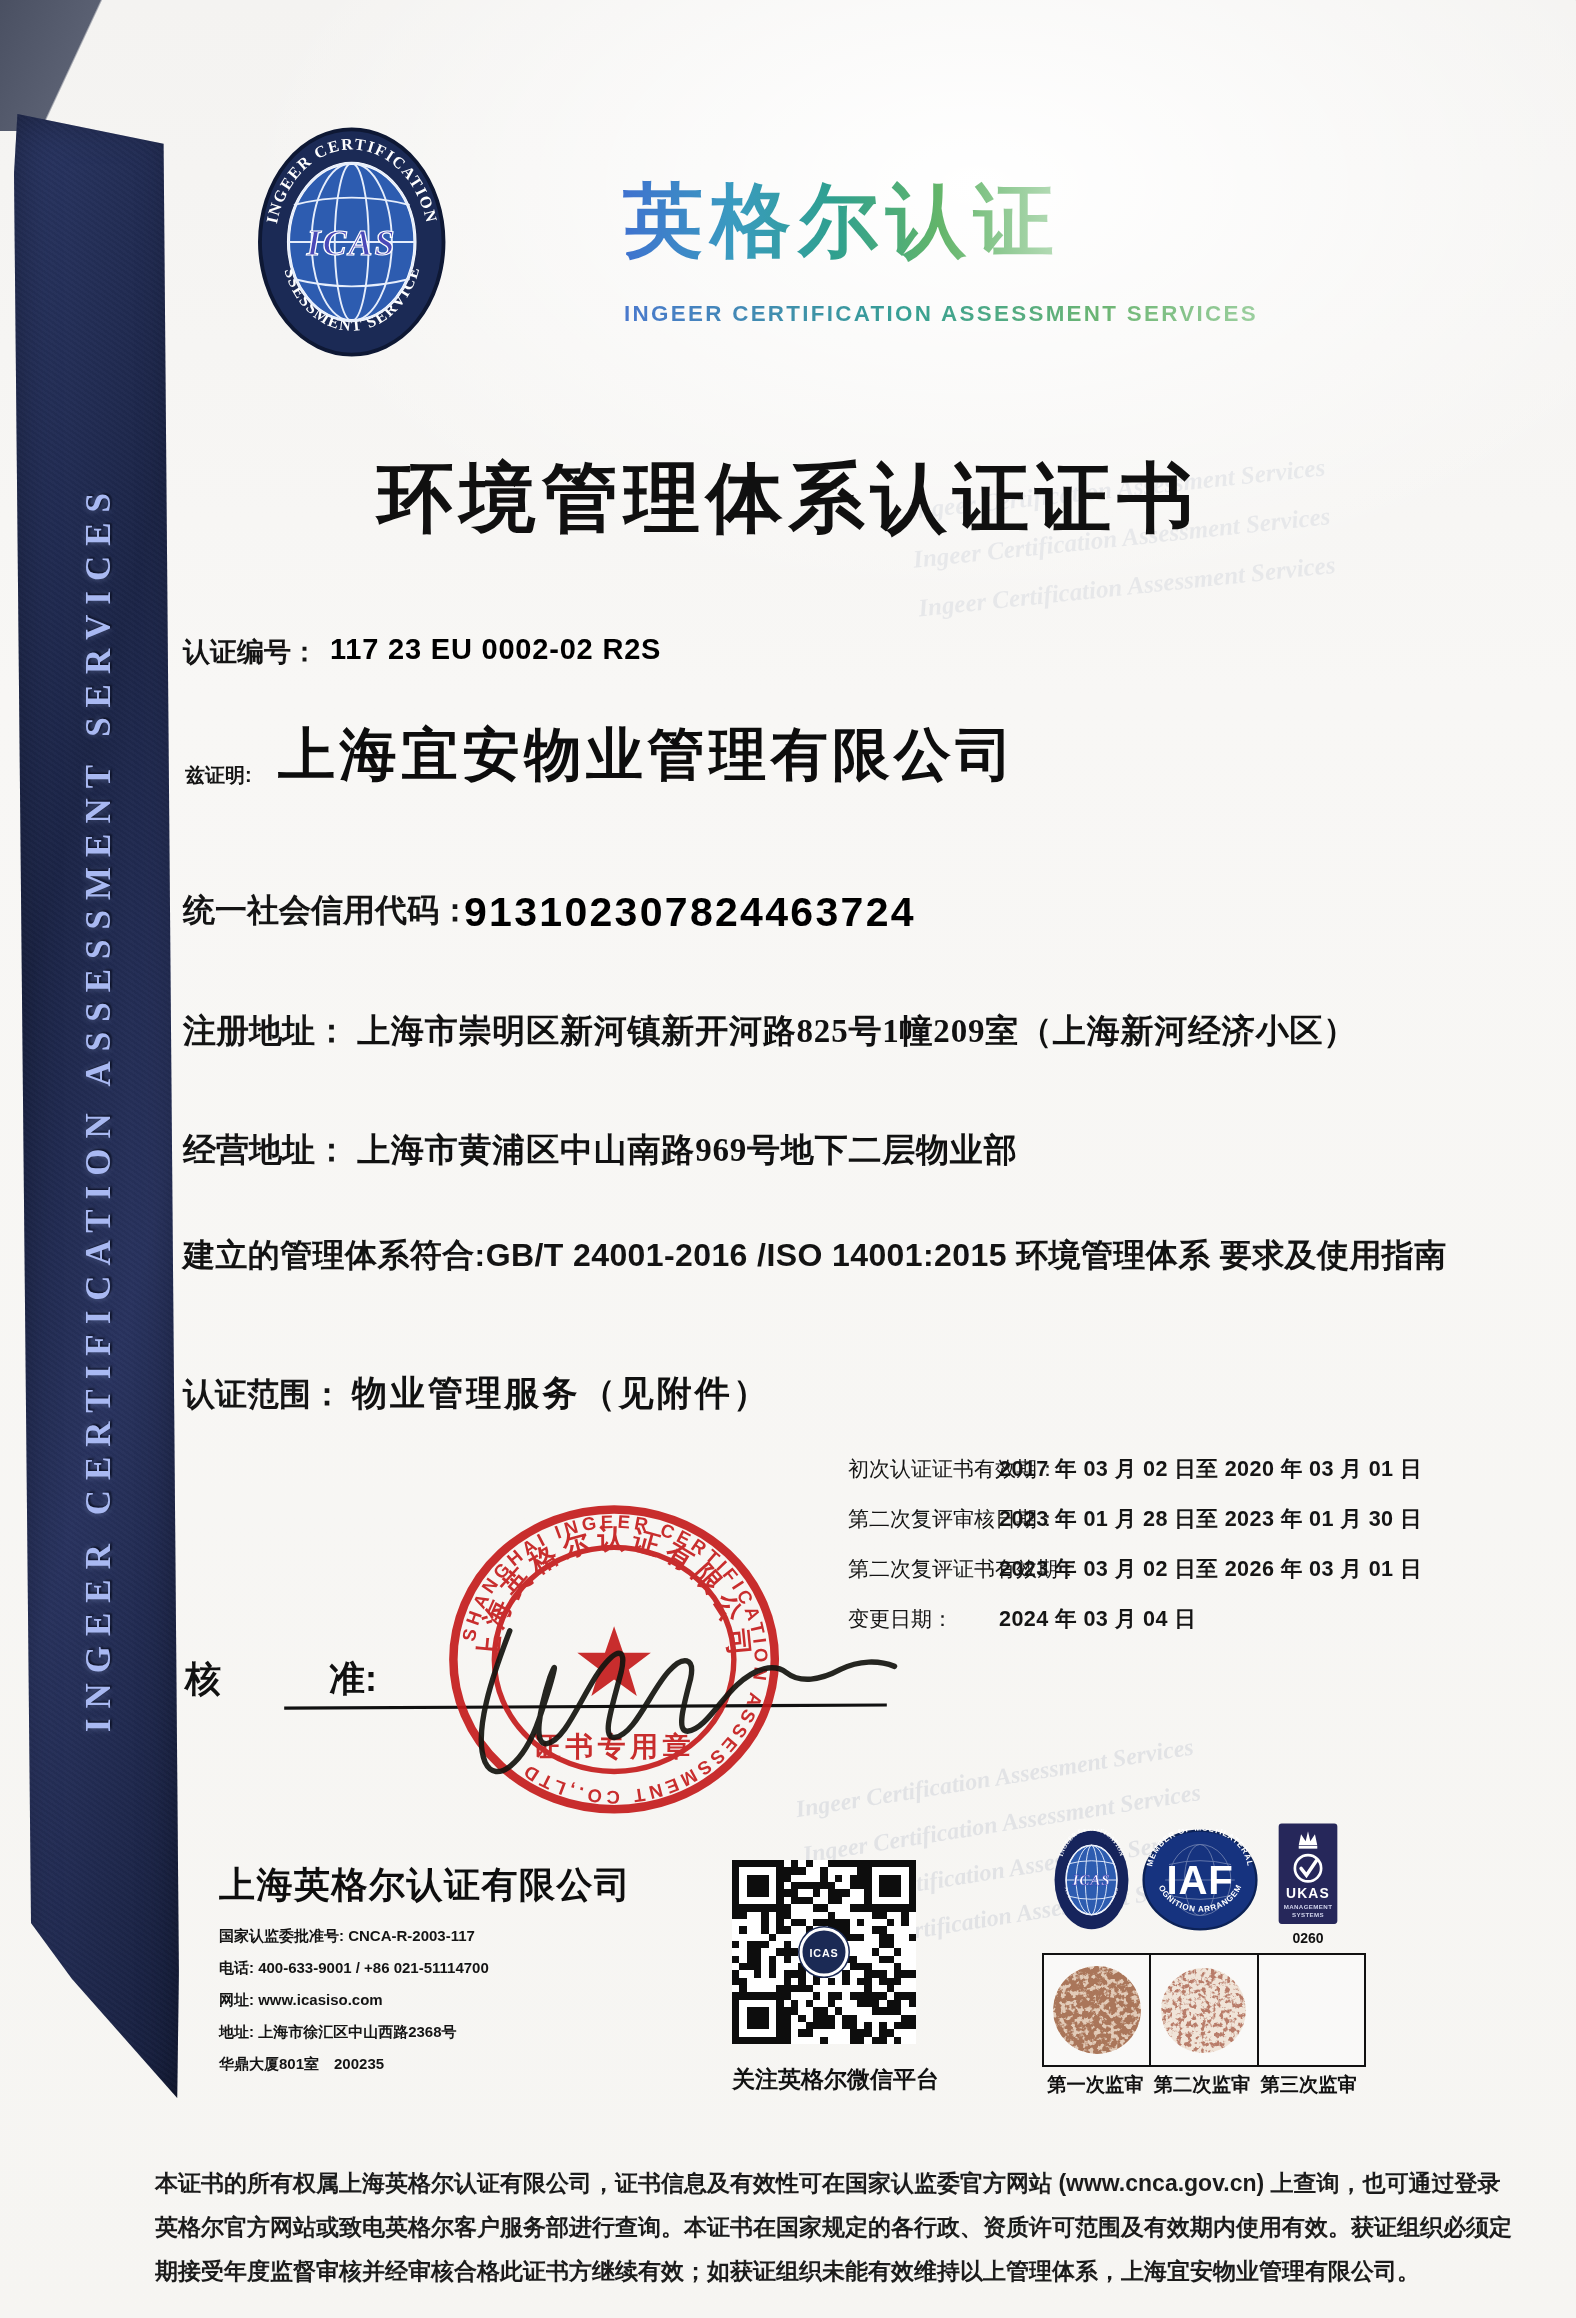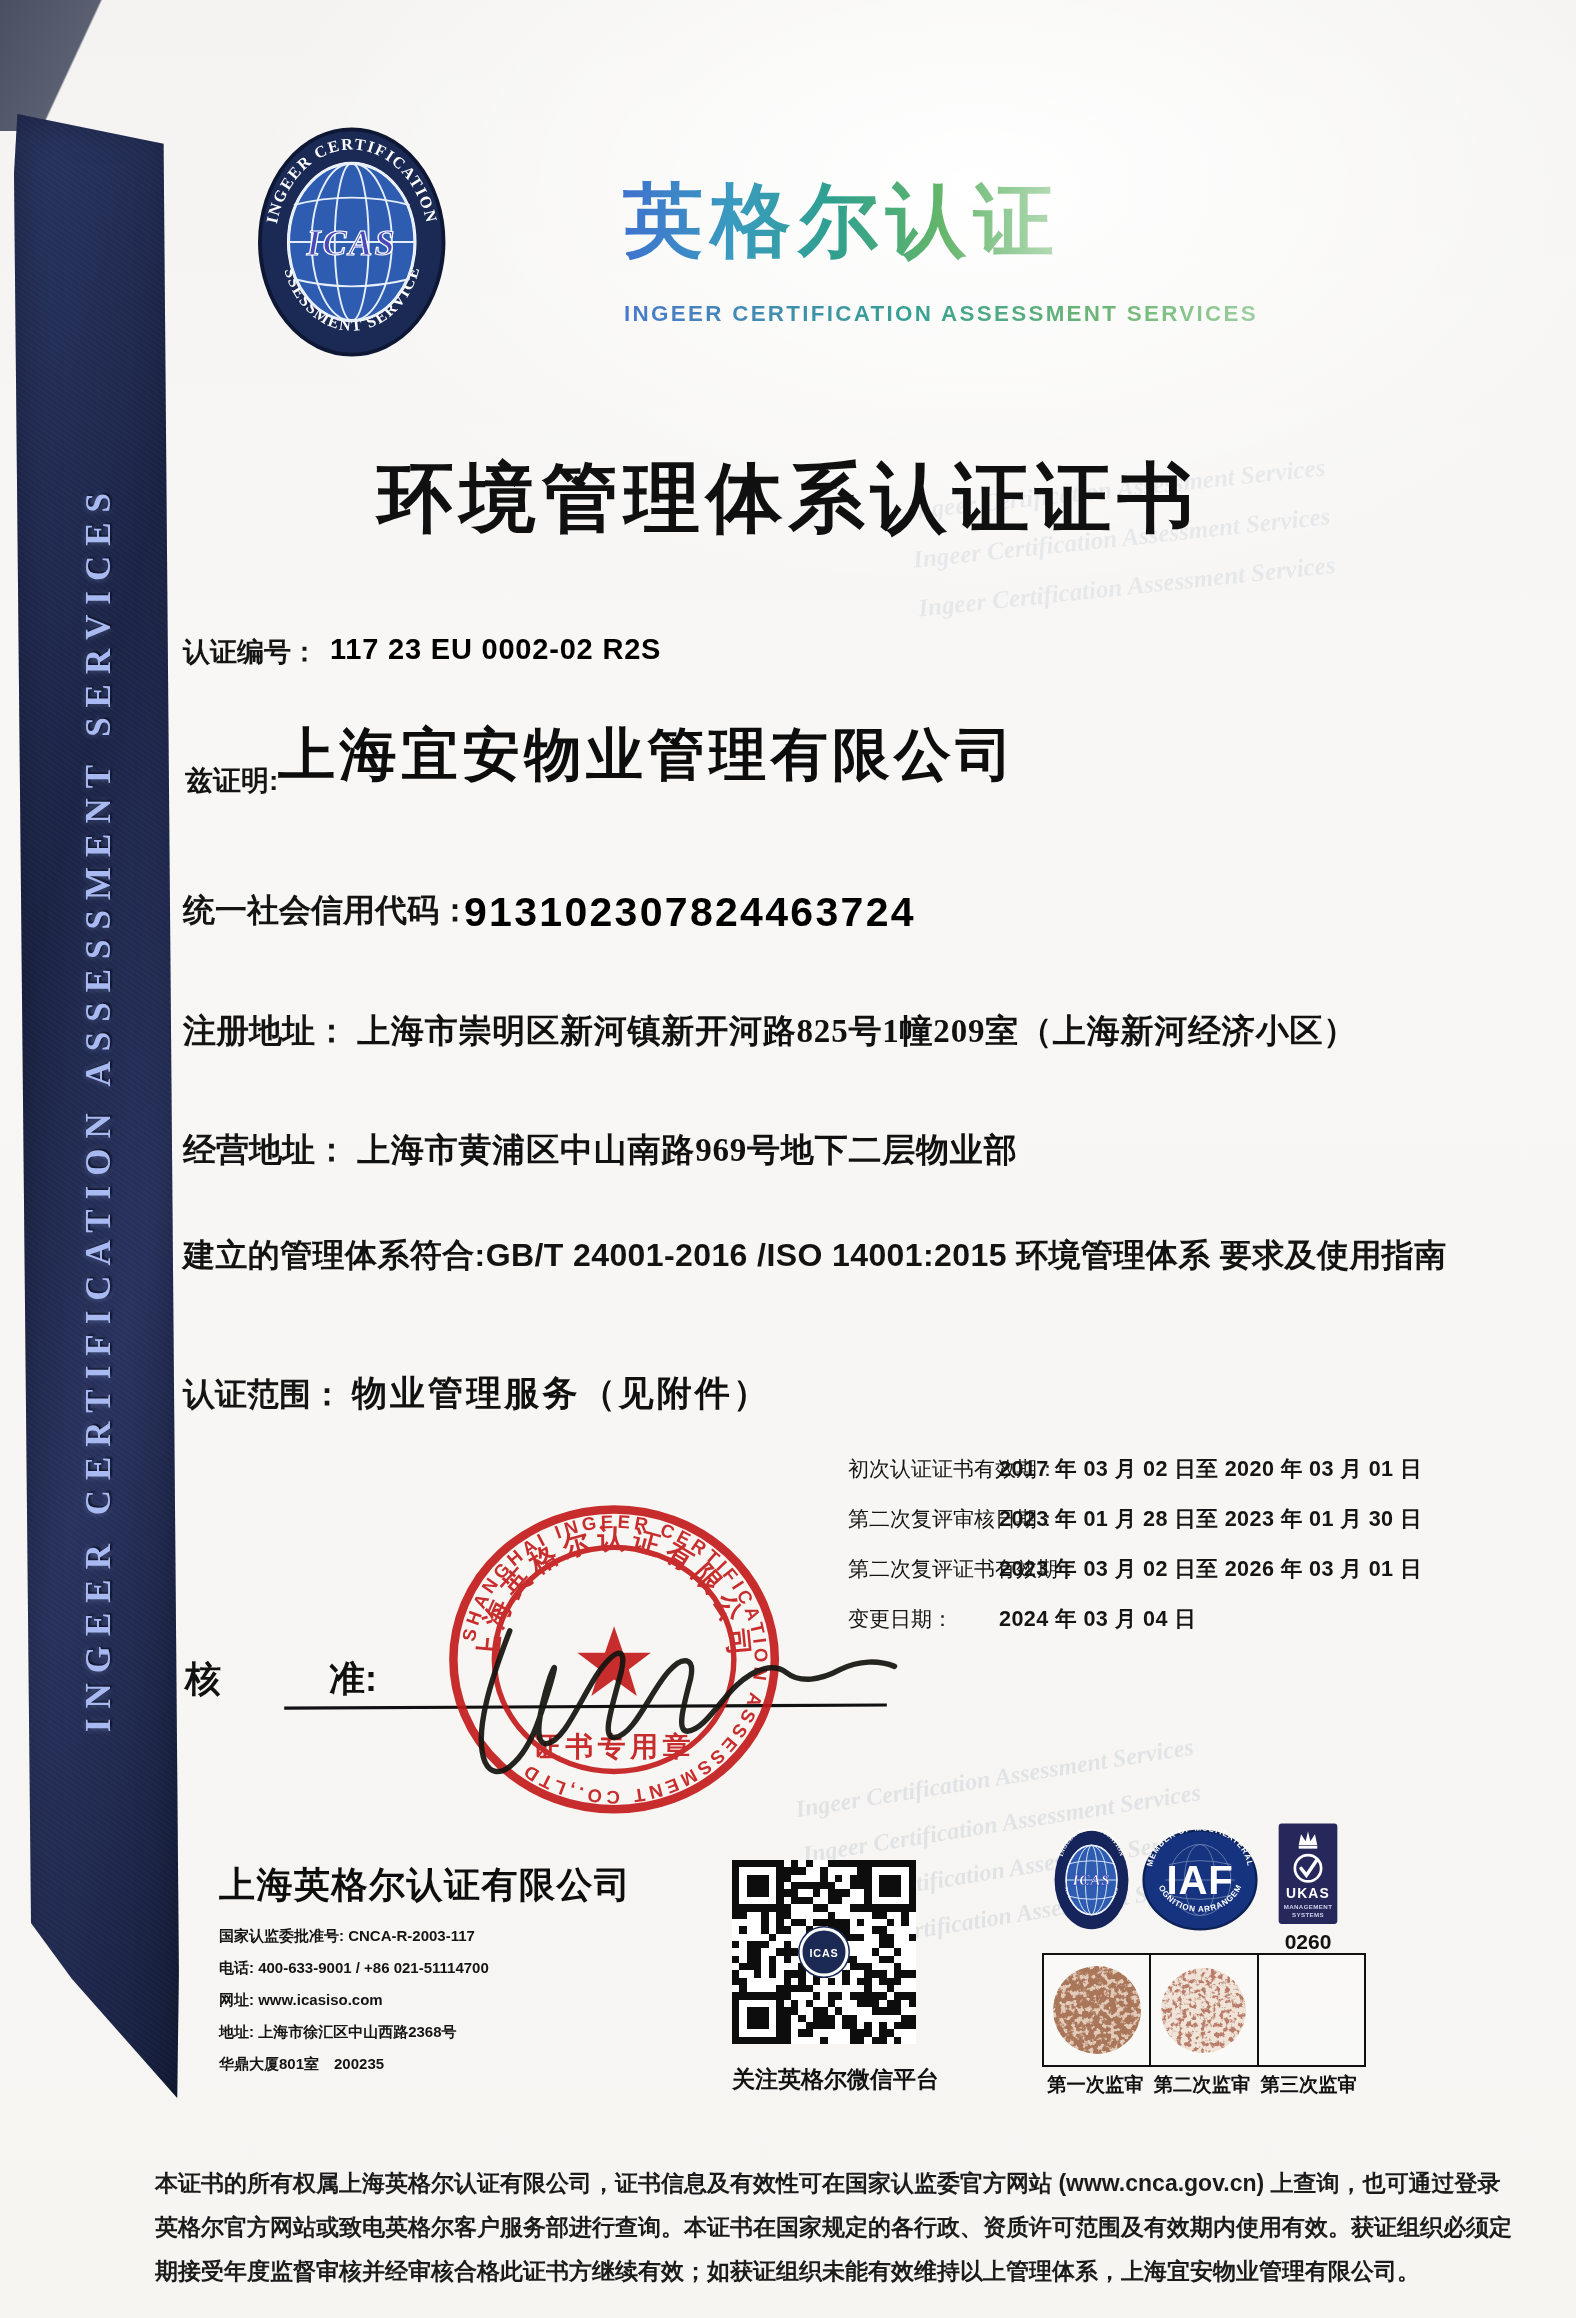--- a/index.html
+++ b/index.html
@@ -41,21 +41,21 @@
   .main-title{position:absolute;left:0;top:448px;width:1577px;text-align:center;
     font-family:"Liberation Serif","DejaVu Serif",serif;font-weight:900;
     font-size:76px;letter-spacing:6.2px;color:#101010;}
 
   
   .lbl{font-weight:800;color:#141414;}
   .val-serif{font-family:"Liberation Serif","DejaVu Serif",serif;font-weight:600;color:#111;}
   .row{position:absolute;white-space:nowrap;}
   .r-certno{left:183px;top:634px;font-size:27px;}
   .r-certno .v{position:absolute;left:147px;top:-1.5px;font-size:29px;font-weight:800;letter-spacing:0.8px;}
-  .r-certify{left:185px;top:762px;font-size:28px;}
+  .r-certify{left:185px;top:762px;font-size:20px;}
   .company{position:absolute;left:278px;top:717px;font-family:"Liberation Serif","DejaVu Serif",serif;
     font-weight:700;font-size:57px;letter-spacing:4.6px;color:#0d0d0d;white-space:nowrap;}
   .r-credit{left:183px;top:889px;font-size:32px;}
   .r-credit .v{position:absolute;left:281px;top:0px;font-size:41px;font-weight:800;letter-spacing:2.3px;}
   .r-reg{left:183px;top:1009px;font-size:33px;}
   .r-reg .v{font-size:33px;letter-spacing:0.8px;}
   .r-biz{left:183px;top:1128px;font-size:33px;}
   .r-biz .v{font-size:33px;letter-spacing:0.8px;}
   .r-standard{left:183px;top:1234px;font-size:32px;font-weight:800;color:#131313;letter-spacing:0.4px;}
   .r-scope{left:183px;top:1370px;font-size:32px;}
@@ -84,21 +84,21 @@
   .qr .d{background:#0d0d0d;}
   .qr-logo{position:absolute;left:50%;top:50%;transform:translate(-50%,-50%);
     width:43px;height:43px;border-radius:50%;background:#1b2a55;border:3.1px solid #fff;
     box-shadow:0 0 0 1.5px #1b2a55;display:flex;align-items:center;justify-content:center;}
   .qr-logo span{color:#fff;font-size:10.8px;font-weight:800;letter-spacing:0.8px;}
   .qr-cap{margin-top:20px;text-align:center;font-size:23px;font-weight:800;color:#111;white-space:nowrap;}
 
   
   .logo-abs{position:absolute;}
   .ukas-code{position:absolute;left:1277px;top:1930px;width:62px;text-align:center;
-    font-size:21px;font-weight:800;color:#111;}
+    font-size:14px;font-weight:800;color:#111;}
 
   
   .surv{position:absolute;left:1042px;top:1953px;width:320px;height:110px;
     border:2.3px solid #111;display:flex;background:rgba(255,255,255,.4);}
   .surv .cell{flex:1;border-right:2.3px solid #111;display:flex;align-items:center;justify-content:center;}
   .surv .cell:last-child{border-right:none;}
   .surv-labels{position:absolute;left:1042px;top:2071px;width:320px;display:flex;}
   .surv-labels div{flex:1;text-align:center;font-size:19.3px;font-weight:800;color:#111;}
 
   

